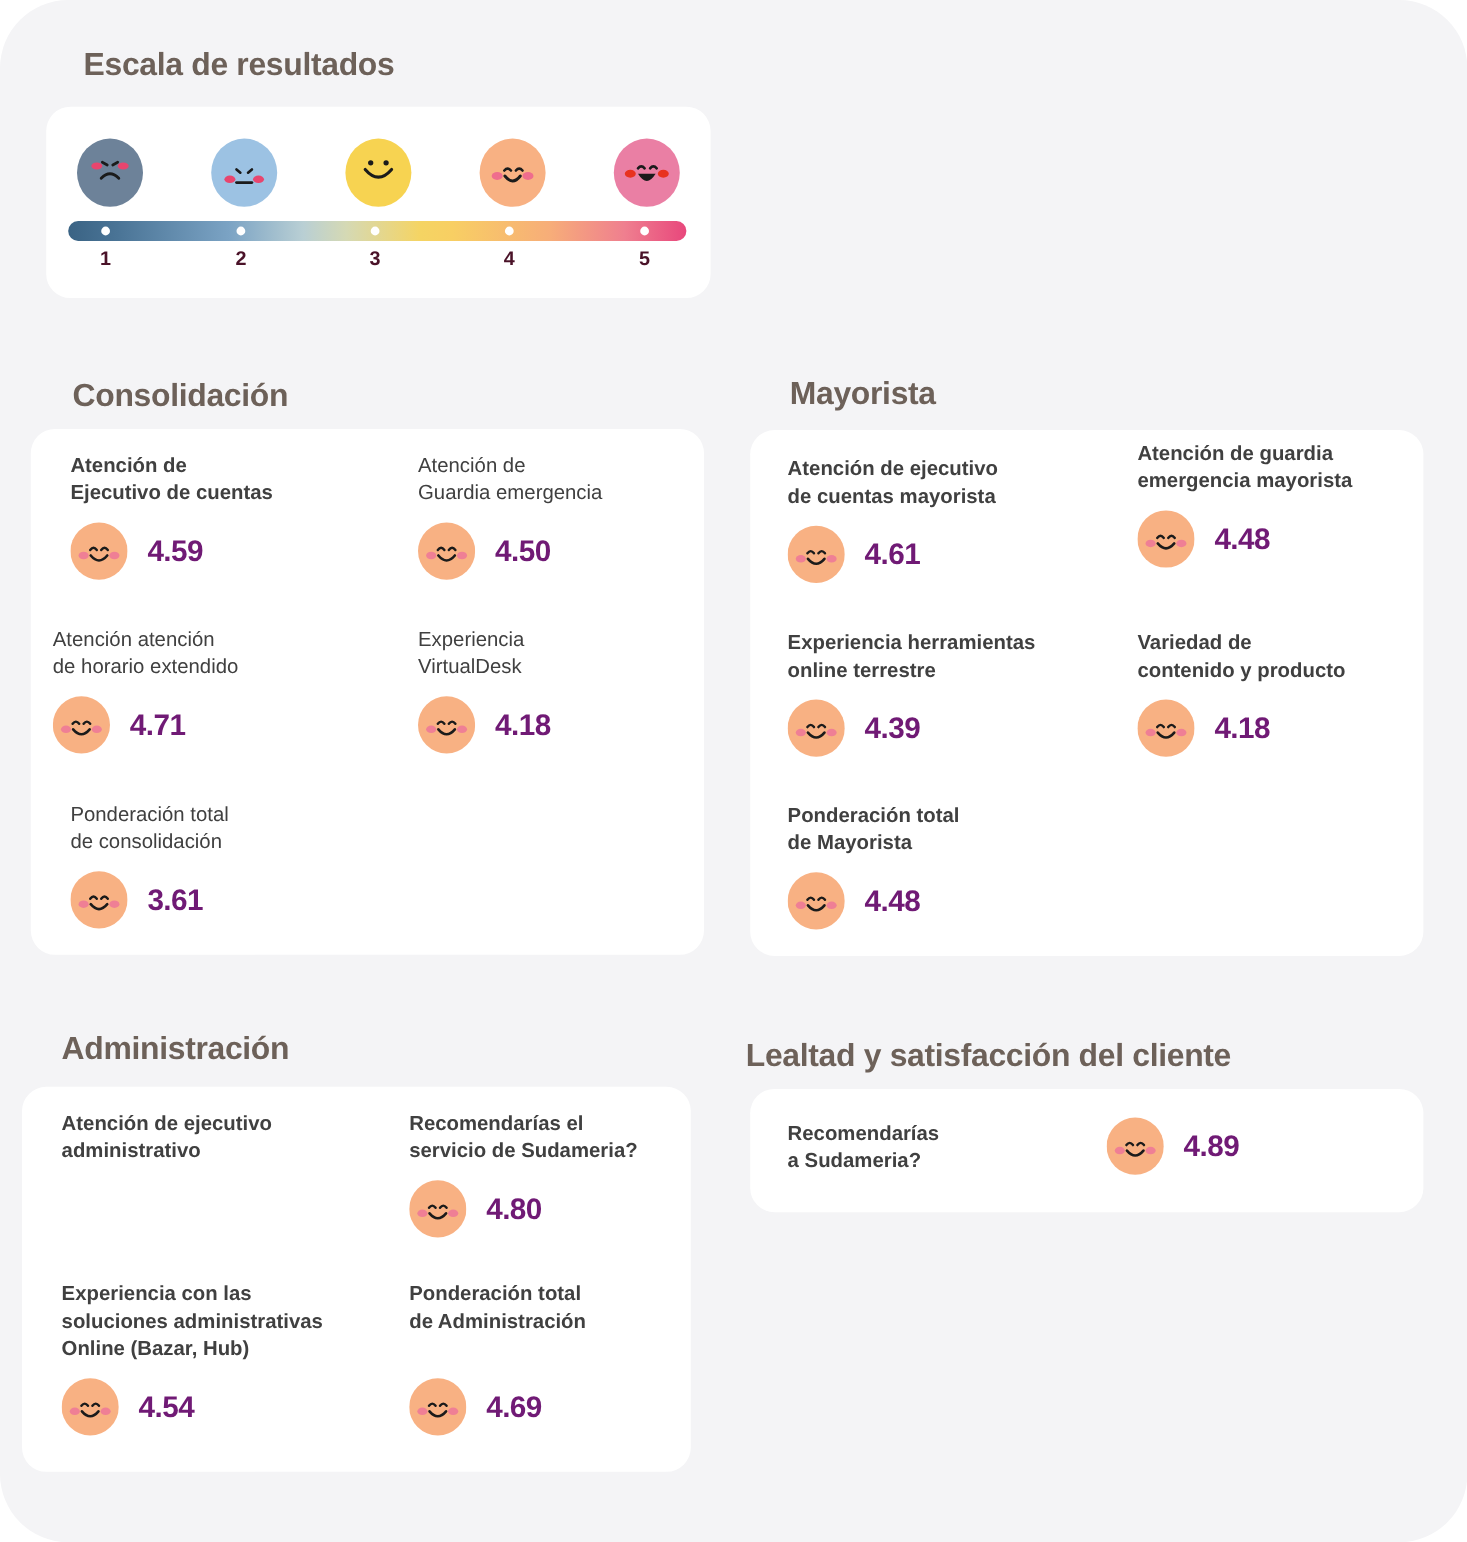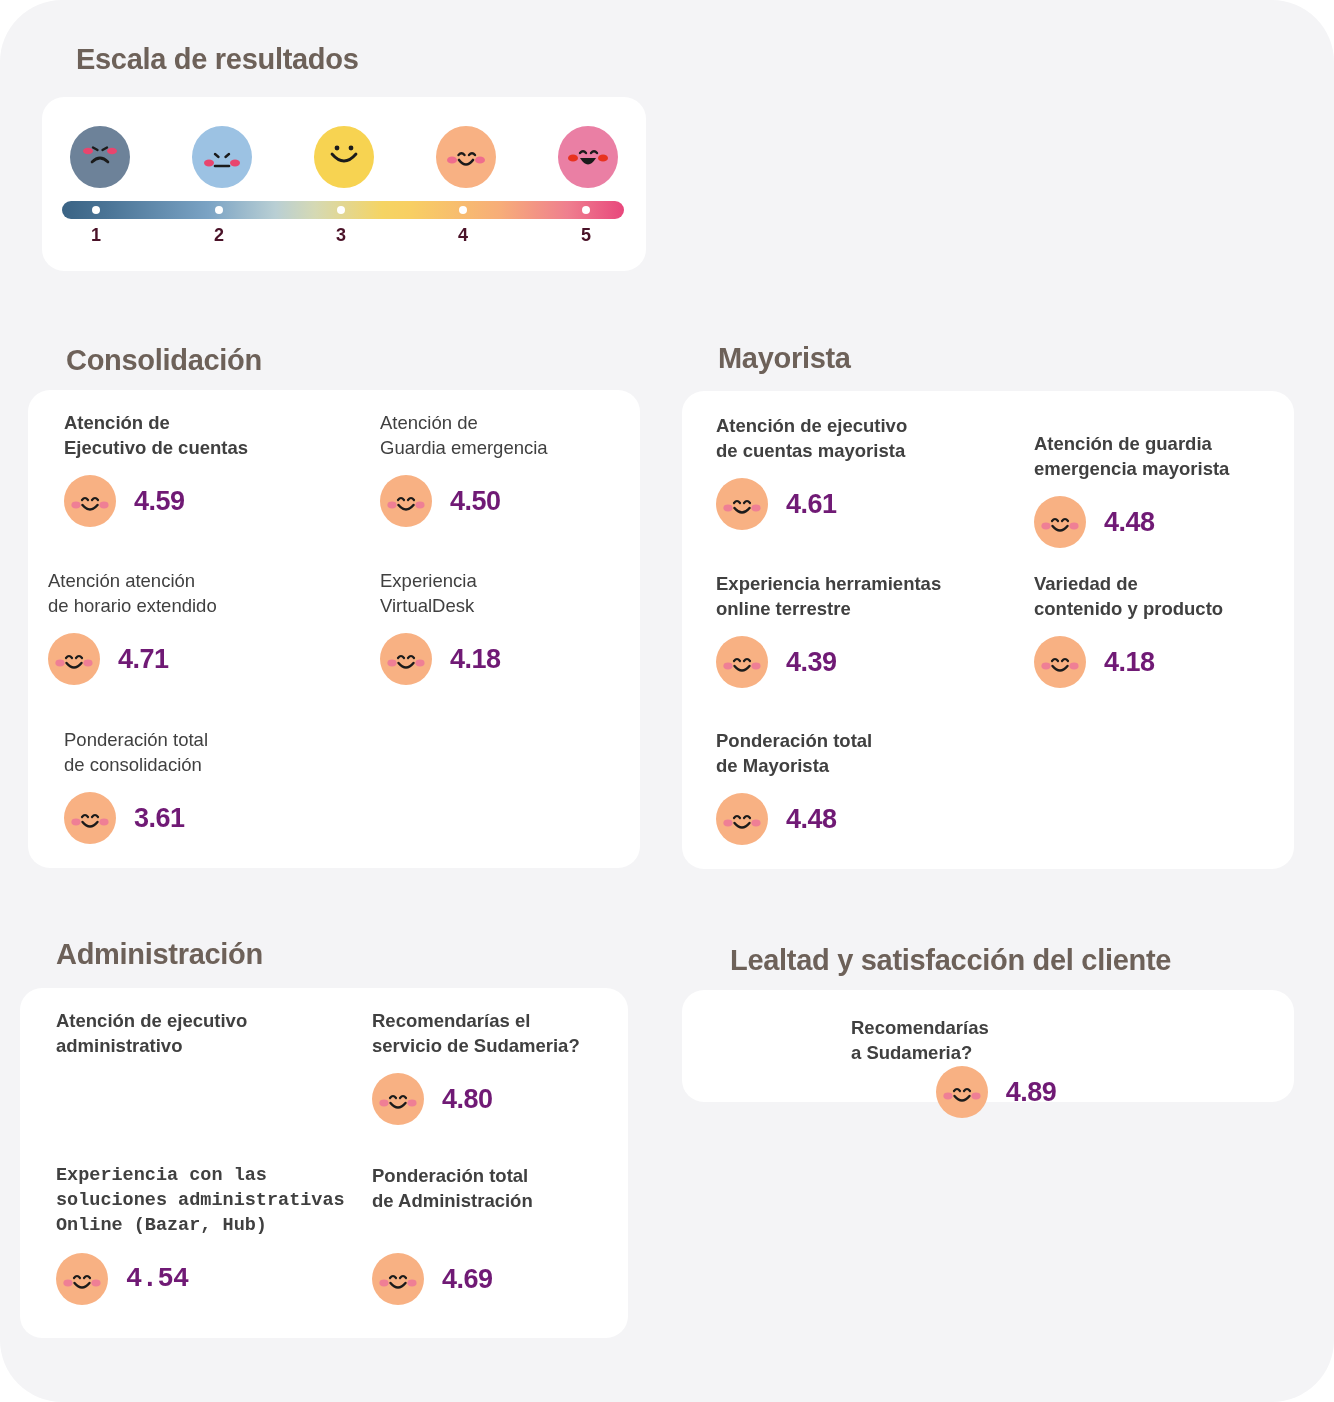--- a/index.html
+++ b/index.html
@@ -153,21 +153,20 @@
     font-size: 27px;
     font-weight: bold;
     color: #701a75;
     letter-spacing: -0.5px;
   }
 
   
   .metric.inline .inner {
     display: flex;
     align-items: center;
-    flex-direction: column;
   }
   .metric.inline .metric-score-row { margin-top: 0; }
 </style>
 </head>
 <body>
 
 <div class="page">
 
   <div class="scale-title">Escala de resultados</div>
 
@@ -355,21 +354,21 @@
                 <ellipse cx="40" cy="31" rx="4.6" ry="3.4" fill="#ef7f95"></ellipse>
                 <path d="M18 26 Q21 22 24 26" stroke="#1b1b1b" stroke-width="2.2" stroke-linecap="round" fill="none"></path>
                 <path d="M28 26 Q31 22 34 26" stroke="#1b1b1b" stroke-width="2.2" stroke-linecap="round" fill="none"></path>
                 <path d="M18.5 31 Q26 40 33.5 31" stroke="#1b1b1b" stroke-width="2.4" stroke-linecap="round" fill="none"></path>
               </svg>
           </div>
           <div class="metric-value">4.61</div>
         </div>
       </div>
 
-      <div class="metric" style="left:352px; top:40px; width:250px;">
+      <div class="metric" style="left:352px; top:8px; width:250px;">
         <div class="metric-label bold">Atención de guardia
 emergencia mayorista</div>
         <div class="metric-score-row">
           <div class="metric-face">
             <svg viewBox="0 0 52 54">
                 <circle cx="26" cy="27" r="26" fill="#f8b183"></circle>
                 <ellipse cx="12" cy="31" rx="4.6" ry="3.4" fill="#ef7f95"></ellipse>
                 <ellipse cx="40" cy="31" rx="4.6" ry="3.4" fill="#ef7f95"></ellipse>
                 <path d="M18 26 Q21 22 24 26" stroke="#1b1b1b" stroke-width="2.2" stroke-linecap="round" fill="none"></path>
                 <path d="M28 26 Q31 22 34 26" stroke="#1b1b1b" stroke-width="2.2" stroke-linecap="round" fill="none"></path>
@@ -457,21 +456,21 @@
                 <ellipse cx="40" cy="31" rx="4.6" ry="3.4" fill="#ef7f95"></ellipse>
                 <path d="M18 26 Q21 22 24 26" stroke="#1b1b1b" stroke-width="2.2" stroke-linecap="round" fill="none"></path>
                 <path d="M28 26 Q31 22 34 26" stroke="#1b1b1b" stroke-width="2.2" stroke-linecap="round" fill="none"></path>
                 <path d="M18.5 31 Q26 40 33.5 31" stroke="#1b1b1b" stroke-width="2.4" stroke-linecap="round" fill="none"></path>
               </svg>
           </div>
           <div class="metric-value">4.80</div>
         </div>
       </div>
 
-      <div class="metric" style="left:36px; top:175px; width:290px;font-family:Liberation Mono, monospace;">
+      <div class="metric" style="left:36px; top:175px; width:290px;">
         <div class="metric-label bold">Experiencia con las
 soluciones administrativas
 Online (Bazar, Hub)</div>
         <div class="metric-score-row">
           <div class="metric-face">
             <svg viewBox="0 0 52 54">
                 <circle cx="26" cy="27" r="26" fill="#f8b183"></circle>
                 <ellipse cx="12" cy="31" rx="4.6" ry="3.4" fill="#ef7f95"></ellipse>
                 <ellipse cx="40" cy="31" rx="4.6" ry="3.4" fill="#ef7f95"></ellipse>
                 <path d="M18 26 Q21 22 24 26" stroke="#1b1b1b" stroke-width="2.2" stroke-linecap="round" fill="none"></path>
@@ -498,21 +497,21 @@
               </svg>
           </div>
           <div class="metric-value">4.69</div>
         </div>
       </div>
 
     </div>
   </div>
 
   <div class="section">
-    <div class="section-title" style="left:730px; top:944px;text-align:right;">Lealtad y satisfacción del cliente</div>
+    <div class="section-title" style="left:678px; top:944px;text-align:right;">Lealtad y satisfacción del cliente</div>
     <div class="section-card" style="left:682px; top:990px; width:612px; height:112px;">
 
       <div class="metric inline" style="left:34px; top:25px; width:560px;">
         <div class="inner">
           <div class="metric-label bold" style="width:290px;">Recomendarías
 a Sudameria?</div>
           <div class="metric-score-row">
             <div class="metric-face">
               <svg viewBox="0 0 52 54">
                   <circle cx="26" cy="27" r="26" fill="#f8b183"></circle>

